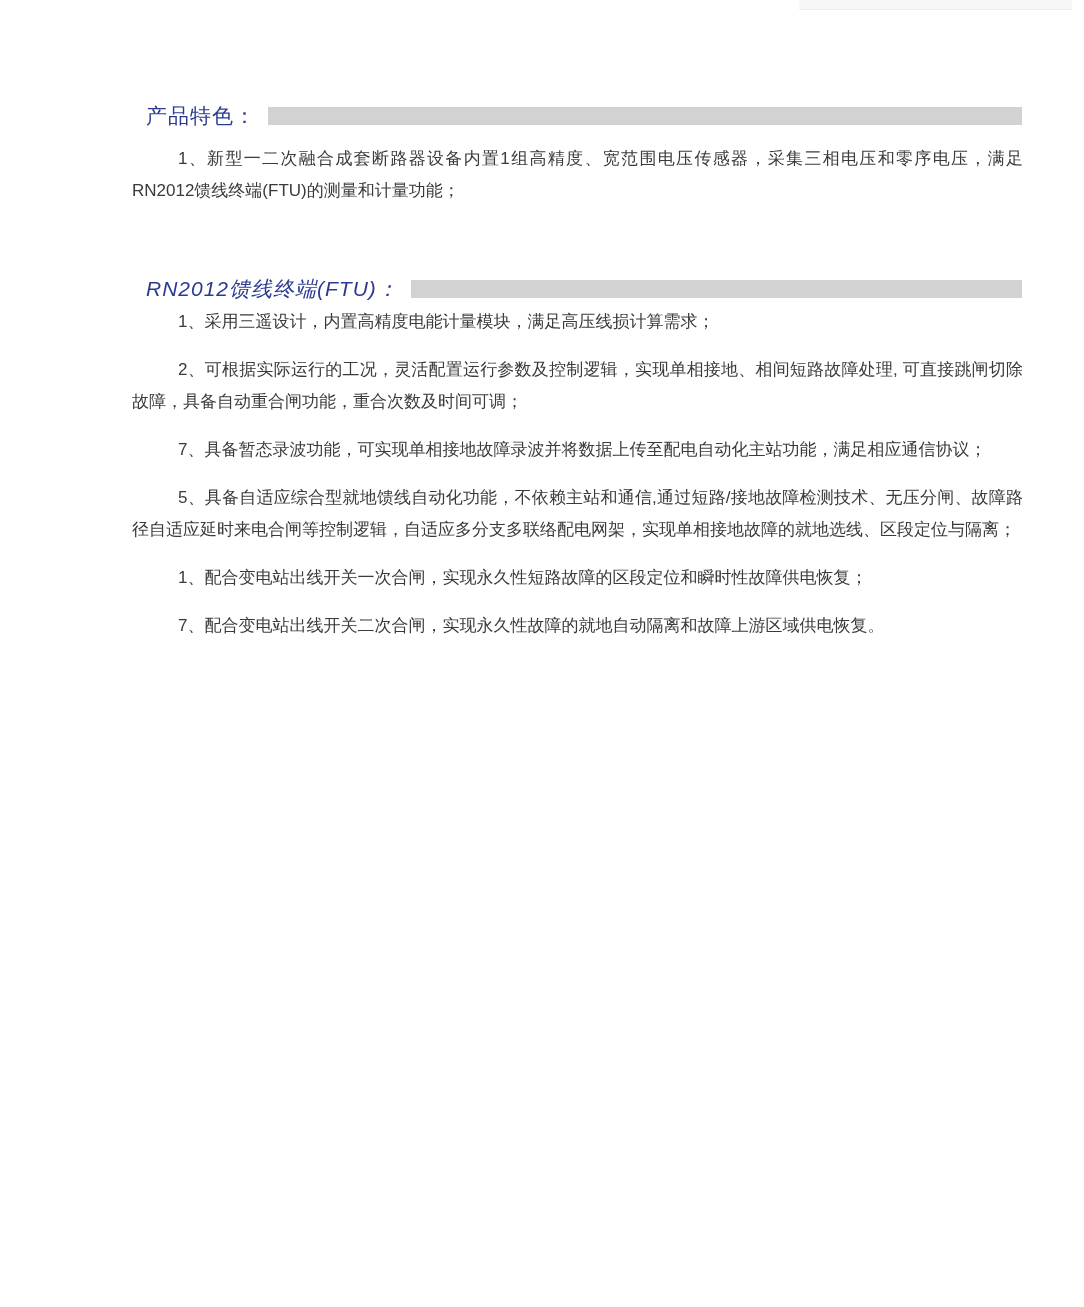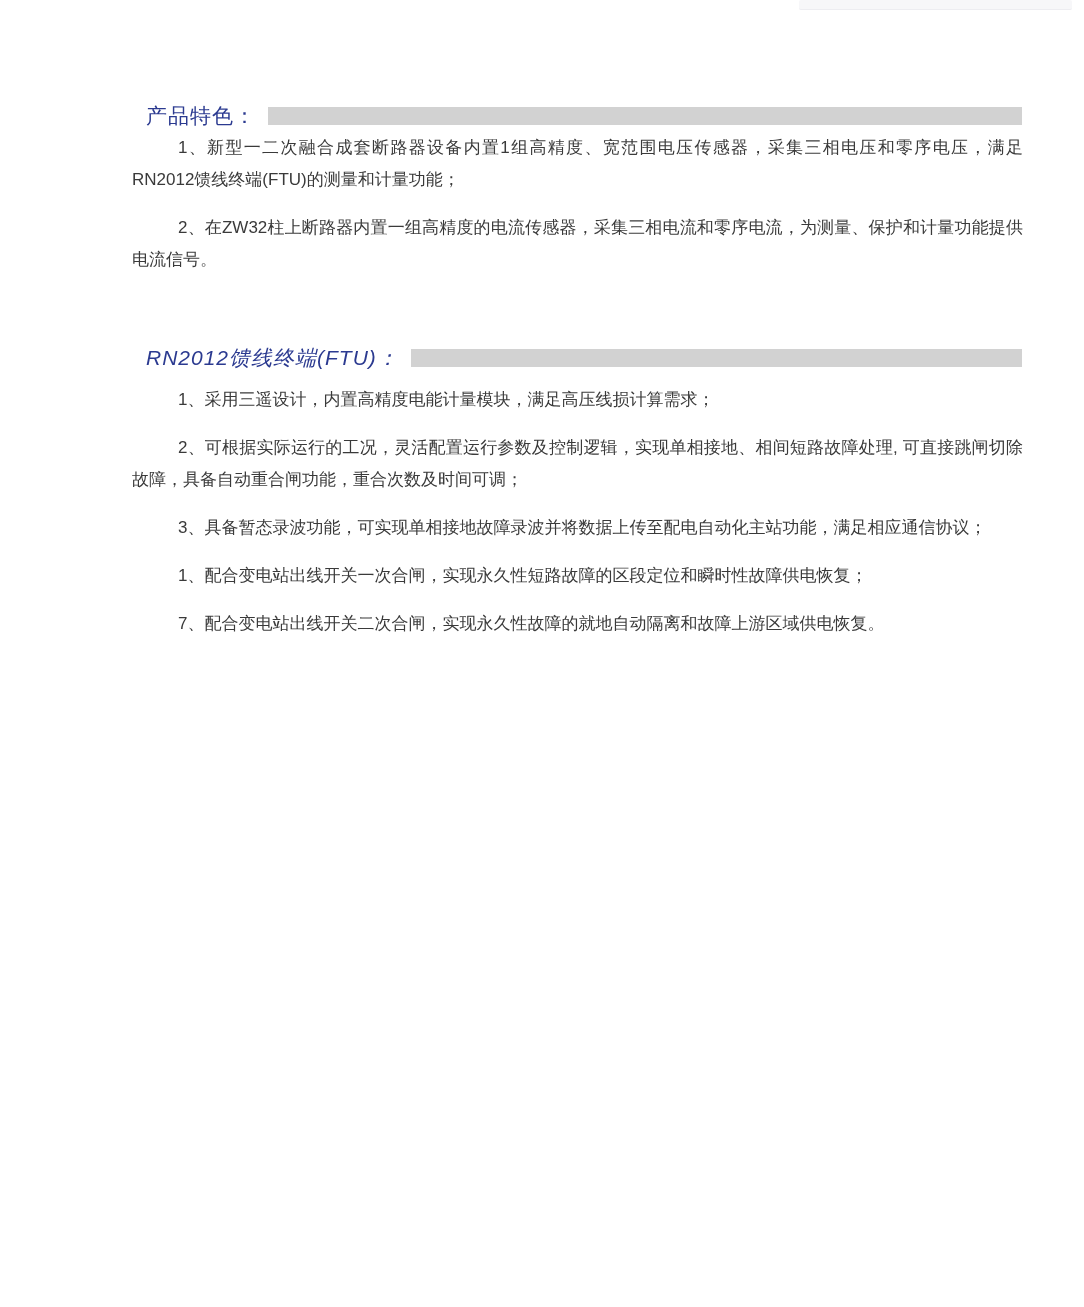--- a/index.html
+++ b/index.html
@@ -52,57 +52,57 @@
     letter-spacing: 1px;
     white-space: nowrap;
     flex: 0 0 auto;
   }
   .heading-bar {
     flex: 1 1 auto;
     height: 18px;
     margin-left: 12px;
     background: #d2d2d2;
   }
-  .body-block { margin-top: 2px; }
+  .body-block { margin-top: 13px; }
   .body-block p {
     margin: 0 0 16px 0;
     font-size: 17px;
     line-height: 32px;
     color: #3a3a3a;
     text-align: justify;
     text-indent: 46px;
   }
-  .body-block.ftu { margin-top: 12px; }
+  .body-block.ftu { margin-top: 3px; }
 </style>
 </head>
 <body>
 
 <div class="page">
 
   <div class="top-right-bar"></div>
 
   <div class="content">
 
     <div class="heading-row first">
       <span class="heading-text">产品特色：</span>
       <span class="heading-bar"></span>
     </div>
 
     <div class="body-block">
       <p>1、新型一二次融合成套断路器设备内置1组高精度、宽范围电压传感器，采集三相电压和零序电压，满足RN2012馈线终端(FTU)的测量和计量功能；</p>
-      <p>2、在ZW32柱上断路器内置一组高精度的电流传感器，采集三相电流和零序电流，为测量、保护和计量功能提供电流信号。</p>
     </div>
 
     <div class="heading-row second">
       <span class="heading-text">RN2012馈线终端(FTU)：</span>
       <span class="heading-bar"></span>
     </div>
 
     <div class="body-block ftu">
       <p>1、采用三遥设计，内置高精度电能计量模块，满足高压线损计算需求；</p>
       <p>2、可根据实际运行的工况，灵活配置运行参数及控制逻辑，实现单相接地、相间短路故障处理, 可直接跳闸切除故障，具备自动重合闸功能，重合次数及时间可调；</p>
-      <p>3、具备暂态录波功能，可实现单相接地故障录波并将数据上传至配电自动化主站功能，满足相应通信协议；</p>
+      <p>7、具备暂态录波功能，可实现单相接地故障录波并将数据上传至配电自动化主站功能，满足相应通信协议；</p>
+      <p>5、具备自适应综合型就地馈线自动化功能，不依赖主站和通信,通过短路/接地故障检测技术、无压分闸、故障路径自适应延时来电合闸等控制逻辑，自适应多分支多联络配电网架，实现单相接地故障的就地选线、区段定位与隔离；</p>
       <p>1、配合变电站出线开关一次合闸，实现永久性短路故障的区段定位和瞬时性故障供电恢复；</p>
       <p>7、配合变电站出线开关二次合闸，实现永久性故障的就地自动隔离和故障上游区域供电恢复。</p>
     </div>
 
   </div>
 </div>
 
 </body></html>

